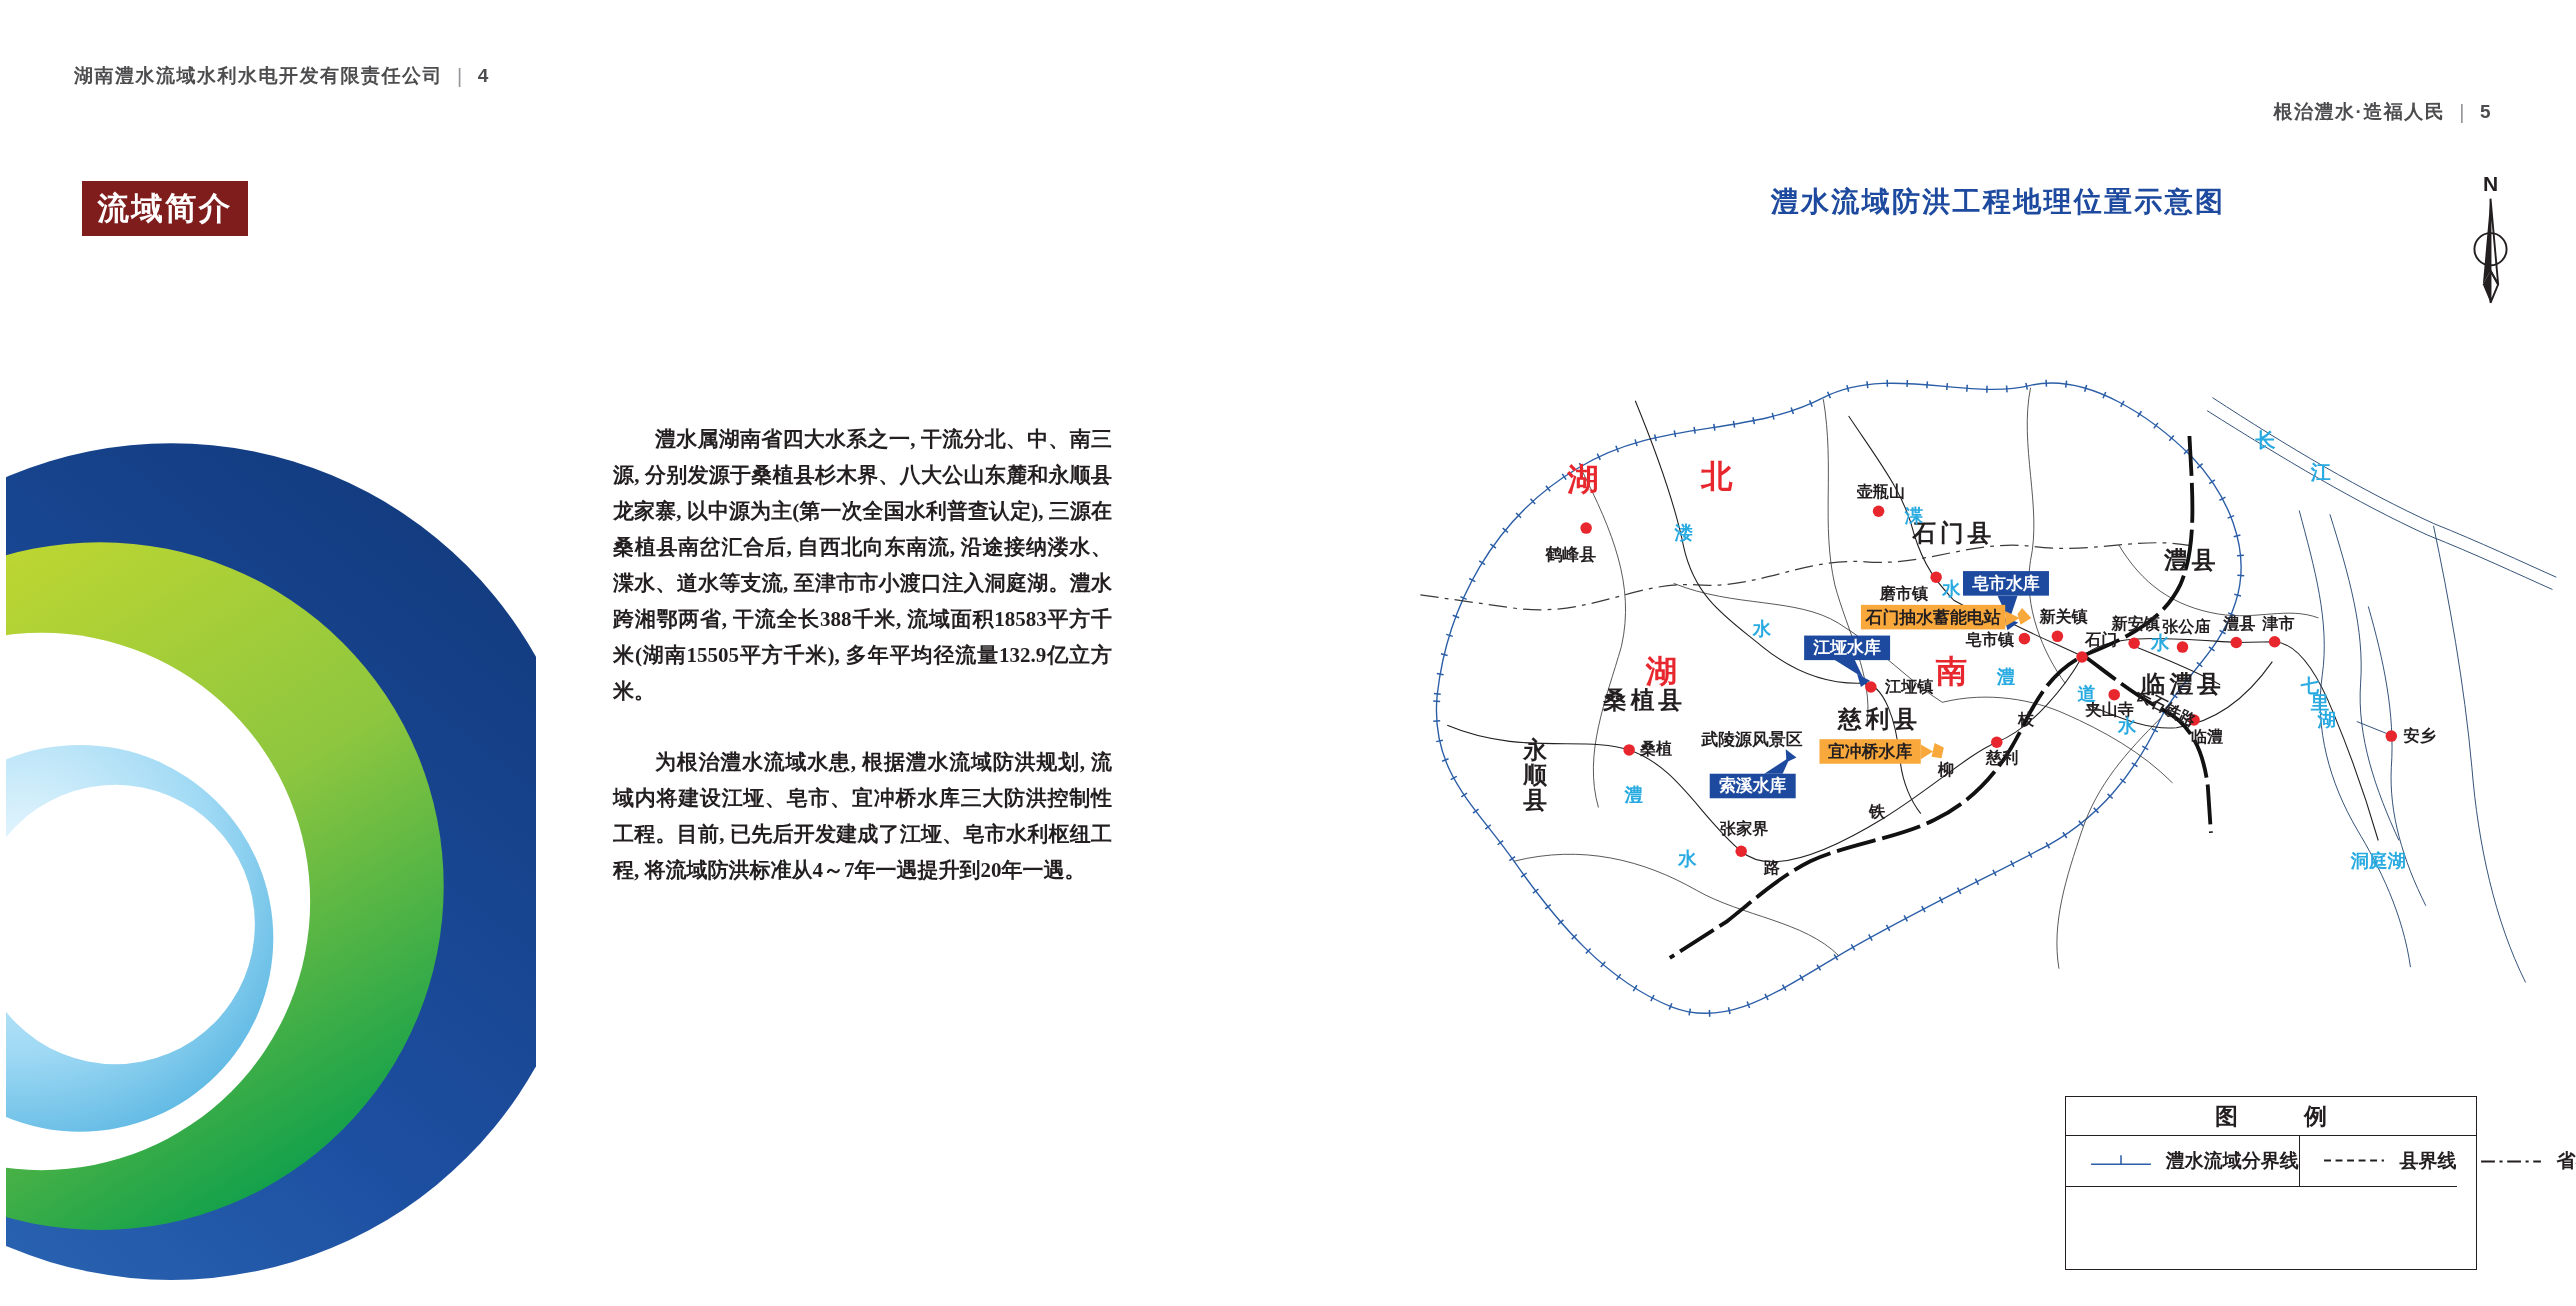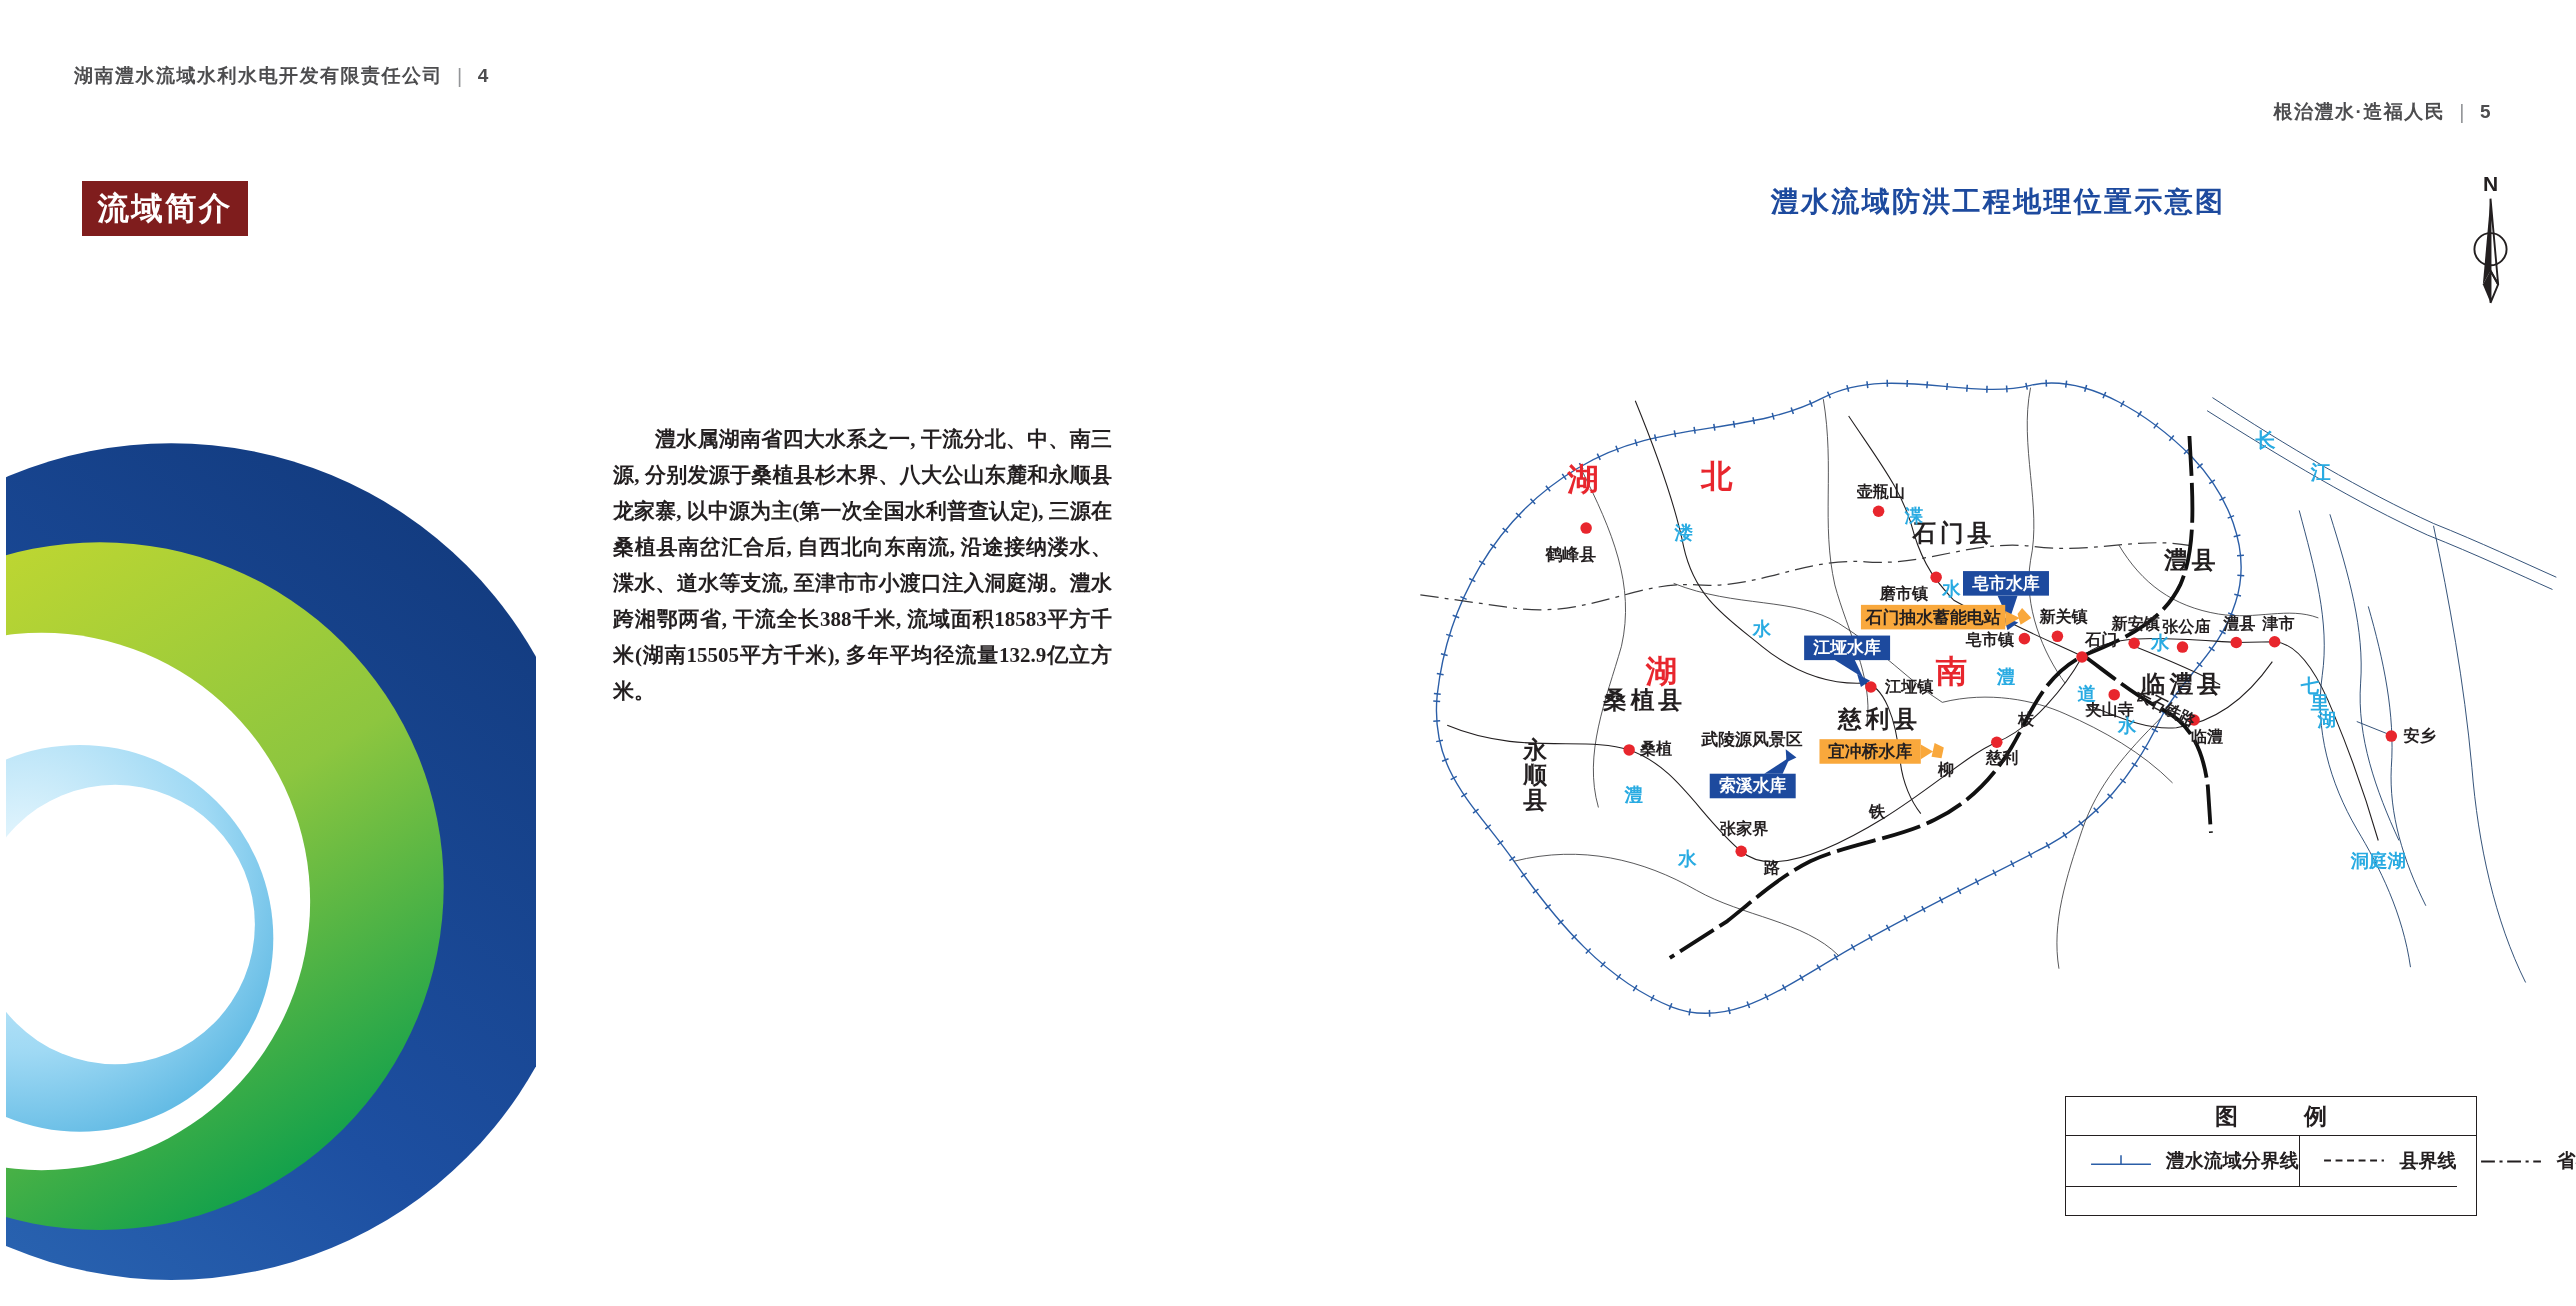--- a/index.html
+++ b/index.html
@@ -46,21 +46,21 @@
   #map text.co-orange{font-size:22px;font-weight:bold;fill:#231f20;}
   .thinline{fill:none;stroke:#3a3a3c;stroke-width:1.1px;}
   .riverline{fill:none;stroke:#24456e;stroke-width:1.2px;}
   .bigriver{fill:none;stroke:#231f20;stroke-width:1.4px;}
   .railline{fill:none;stroke:#111111;stroke-width:5px;stroke-dasharray:52 9;}
   .basin{fill:none;stroke:#2b5ea7;stroke-width:1.8px;}
   .basinticks{fill:none;stroke:#2b5ea7;stroke-width:9px;stroke-dasharray:2 24;}
   .provline{fill:none;stroke:#3a3a3c;stroke-width:1.6px;stroke-dasharray:24 8 5 8;}
   
   .legend{
-    position:absolute;left:2065px;top:1096px;width:412px;height:120px;
+    position:absolute;left:2065px;top:1096px;width:412px;height:174px;
     border:1.5px solid #231f20;background:#ffffff;box-sizing:border-box;
   }
   .legend .lg-title{
     height:38px;border-bottom:1.2px solid #231f20;display:flex;align-items:center;justify-content:center;
     font-size:23px;font-weight:bold;letter-spacing:21.5px;text-indent:21.5px;
   }
   .legend .lg-grid{display:grid;grid-template-columns:1fr 1fr 1fr 1fr;grid-template-rows:1fr 1fr;height:101px;}
   .legend .lg-cell{display:flex;align-items:center;justify-content:flex-start;padding-left:21.5px;gap:12.3px;
     border-right:1.2px solid #231f20;border-bottom:1.2px solid #231f20;box-sizing:border-box;}
   .legend .lg-cell:nth-child(2n){border-right:none;}
@@ -105,20 +105,21 @@
     <circle cx="215" cy="600" r="545" fill="url(#gBlue)"></circle>
     <circle cx="122" cy="632" r="448" fill="url(#gGreen)"></circle>
     <circle cx="46" cy="652" r="350" fill="#ffffff"></circle>
     <circle cx="96" cy="700" r="252" fill="url(#gSky)"></circle>
     <circle cx="142" cy="682" r="182" fill="#ffffff"></circle>
   </g>
 </svg>
 
 <div class="bodytext">
   <p>澧水属湖南省四大水系之一, 干流分北、中、南三源, 分别发源于桑植县杉木界、八大公山东麓和永顺县龙家寨, 以中源为主(第一次全国水利普查认定), 三源在桑植县南岔汇合后, 自西北向东南流, 沿途接纳溇水、渫水、道水等支流, 至津市市小渡口注入洞庭湖。澧水跨湘鄂两省, 干流全长388千米, 流域面积18583平方千米(湖南15505平方千米), 多年平均径流量132.9亿立方米。</p>
+  <p>为根治澧水流域水患, 根据澧水流域防洪规划, 流域内将建设江垭、皂市、宜冲桥水库三大防洪控制性工程。目前, 已先后开发建成了江垭、皂市水利枢纽工程, 将流域防洪标准从4～7年一遇提升到20年一遇。</p>
 </div>
 
 <div class="map-title">澧水流域防洪工程地理位置示意图</div>
 
 <div class="compass">
   <div class="n">N</div>
   <svg width="49" height="115" viewBox="0 0 64 150">
     <circle cx="32" cy="72" r="21" fill="none" stroke="#231f20" stroke-width="2.5"></circle>
     <polygon points="32,6 22,118 32,100" fill="#231f20"></polygon>
     <polygon points="32,6 42,118 32,100" fill="none" stroke="#231f20" stroke-width="2.5"></polygon>

